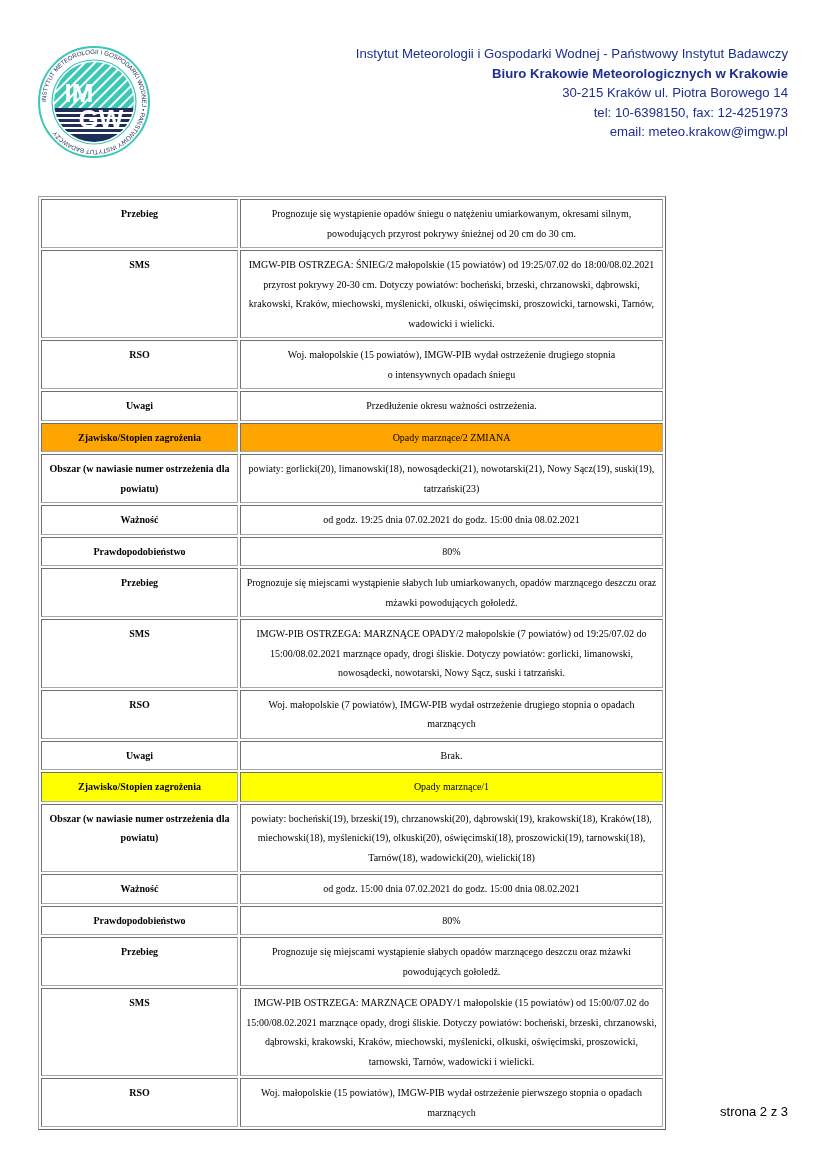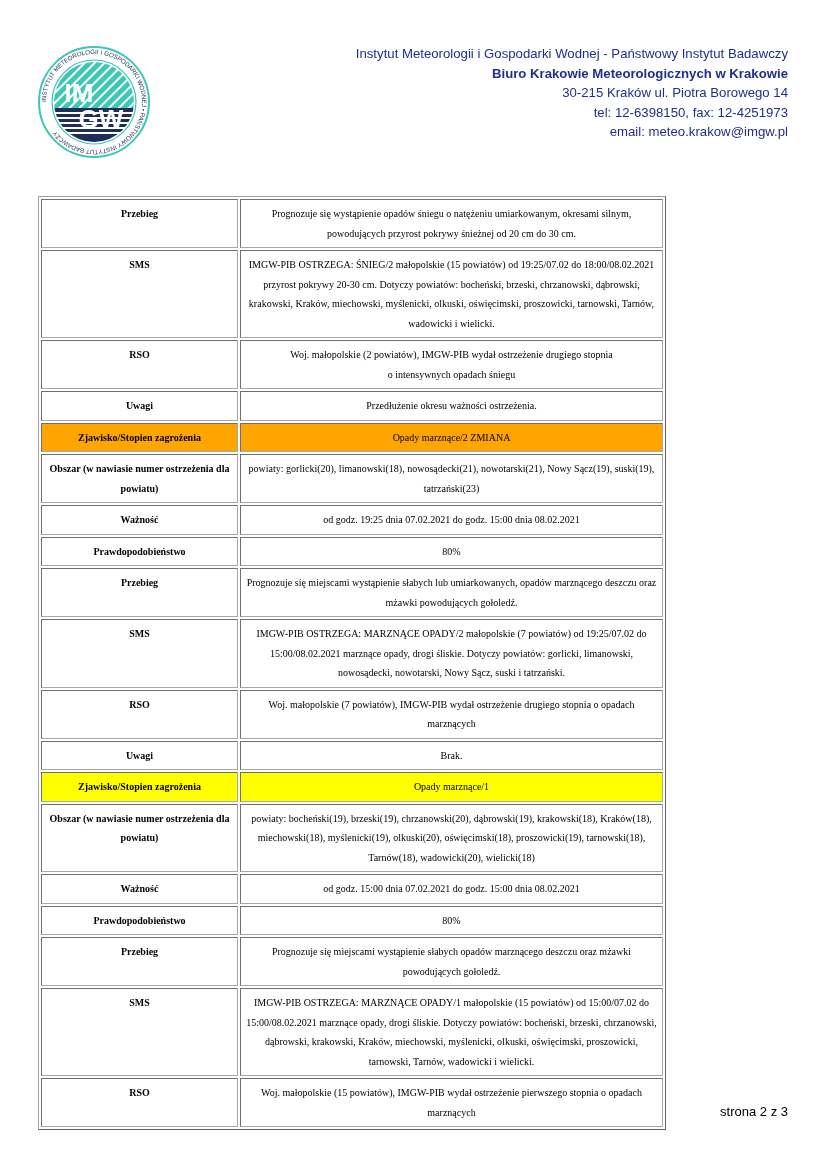--- a/index.html
+++ b/index.html
@@ -53,37 +53,37 @@
     <text font-family="Liberation Sans, sans-serif" font-size="6.2" fill="#1e2d5a">
       <textPath href="#ringPath" startOffset="0">INSTYTUT METEOROLOGII I GOSPODARKI WODNEJ • PAŃSTWOWY INSTYTUT BADAWCZY</textPath>
     </text>
   </svg>
 </div>
 
 <div class="header">
   <div>Instytut Meteorologii i Gospodarki Wodnej - Państwowy Instytut Badawczy</div>
   <div class="bold">Biuro Krakowie Meteorologicznych w Krakowie</div>
   <div>30-215 Kraków ul. Piotra Borowego 14</div>
-  <div>tel: 12-6398150, fax: 12-4251973</div>
+  <div>tel: 10-6398150, fax: 12-4251973</div>
   <div>email: meteo.krakow@imgw.pl</div>
 </div>
 
 <table class="warn">
   <tbody id="warn-body">
       <tr>
         <td class="label">Przebieg</td>
         <td style="white-space: pre-line;">Prognozuje się wystąpienie opadów śniegu o natężeniu umiarkowanym, okresami silnym, powodujących przyrost pokrywy śnieżnej od 20 cm do 30 cm.</td>
       </tr>
       <tr>
         <td class="label">SMS</td>
         <td style="white-space: pre-line;">IMGW-PIB OSTRZEGA: ŚNIEG/2 małopolskie (15 powiatów) od 19:25/07.02 do 18:00/08.02.2021 przyrost pokrywy 20-30 cm. Dotyczy powiatów: bocheński, brzeski, chrzanowski, dąbrowski, krakowski, Kraków, miechowski, myślenicki, olkuski, oświęcimski, proszowicki, tarnowski, Tarnów, wadowicki i wielicki.</td>
       </tr>
       <tr>
         <td class="label">RSO</td>
-        <td style="white-space: pre-line;">Woj. małopolskie (2 powiatów), IMGW-PIB wydał ostrzeżenie drugiego stopnia
+        <td style="white-space: pre-line;">Woj. małopolskie (15 powiatów), IMGW-PIB wydał ostrzeżenie drugiego stopnia
 o intensywnych opadach śniegu</td>
       </tr>
       <tr>
         <td class="label">Uwagi</td>
         <td style="white-space: pre-line;">Przedłużenie okresu ważności ostrzeżenia.</td>
       </tr>
       <tr class="orange">
         <td class="label">Zjawisko/Stopien zagrożenia</td>
         <td style="white-space: pre-line;">Opady marznące/2 ZMIANA</td>
       </tr>

